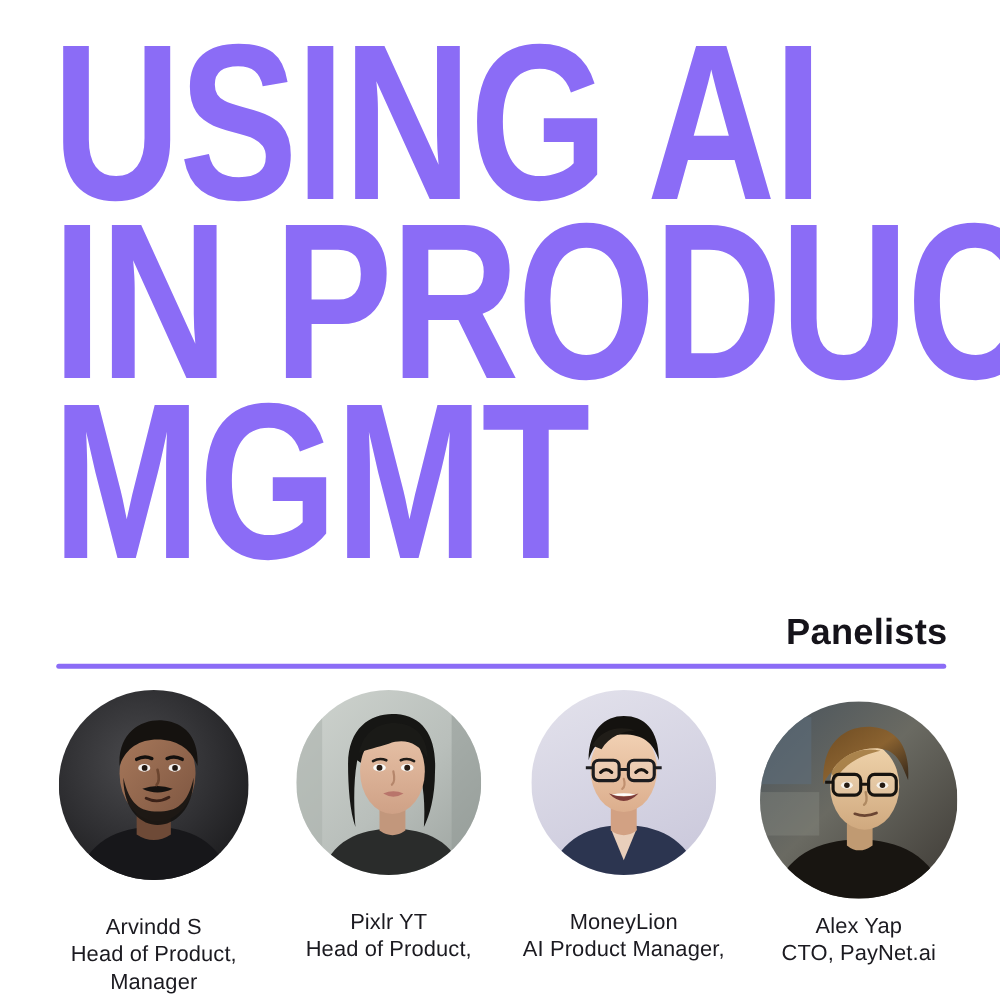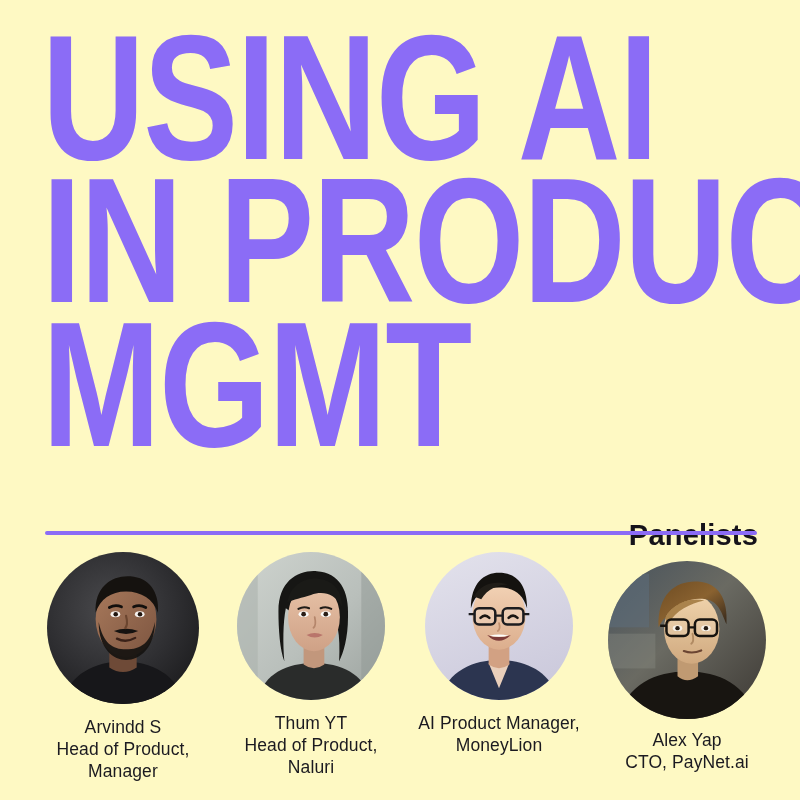--- a/index.html
+++ b/index.html
@@ -10,21 +10,21 @@
     width: 800px;
     height: 800px;
     background: #f7ece8;
     font-family: "Liberation Sans", sans-serif;
     overflow: hidden;
   }
   .poster {
     position: relative;
     width: 800px;
     height: 800px;
-    background: #fef9c3;
+    background: #ffffff;
   }
 
   
   .title-block {
     position: absolute;
     left: 42px;
     top: 30px;
     width: 730px;
   }
   .title-line {
@@ -40,21 +40,21 @@
     white-space: nowrap;
     margin-bottom: 8px;
   }
   .title-line:last-child { margin-bottom: 0; }
 
   
   .panelists-header {
     position: absolute;
     left: 42px;
     right: 42px;
-    top: 521px;
+    top: 492px;
     text-align: right;
   }
   .panelists-label {
     display: inline-block;
     color: #15131a;
     font-size: 29px;
     font-weight: 700;
     letter-spacing: 0.2px;
     line-height: 1;
   }
@@ -93,21 +93,21 @@
     border-radius: 50%;
     overflow: hidden;
     position: relative;
     flex: none;
   }
   .panelist.p2 .avatar { width: 148px; height: 148px; }
   .panelist.p3 .avatar { width: 148px; height: 148px; }
   .panelist.p4 .avatar { width: 158px; height: 158px; }
 
   .panelist-caption {
-    margin-top: 12px;
+    margin-top: 26px;
     text-align: center;
     color: #1b1a20;
     font-size: 17.5px;
     line-height: 22px;
     letter-spacing: 0.1px;
   }
   .panelist.p4 .panelist-caption { margin-top: 10px; }
   .caption-line { display: block; white-space: nowrap; }
   .av-svg { position: absolute; inset: 0; width: 100%; height: 100%; display: block; }
 </style>
@@ -209,23 +209,22 @@
           <circle cx="45" cy="42" r="1.6" fill="#2b1e16"></circle>
           <circle cx="60" cy="42" r="1.6" fill="#2b1e16"></circle>
           <path d="M41.5 38.4 q3.6 -2 7.2 -0.4" stroke="#201c18" stroke-width="1.4" fill="none" stroke-linecap="round"></path>
           <path d="M56.5 38 q3.6 -1.6 7.2 0.4" stroke="#201c18" stroke-width="1.4" fill="none" stroke-linecap="round"></path>
 
           <path d="M52.5 44 q1.2 5.5 -0.8 7.2" stroke="#b5866b" stroke-width="1.2" fill="none" stroke-linecap="round"></path>
           <path d="M47 56 q5.5 -2.6 11 0 q-5.5 3.4 -11 0 Z" fill="#b9756b"></path>
         </svg>
       </div>
       <div class="panelist-caption">
-        <span class="caption-line">Thum YT</span>
+        <span class="caption-line">Pixlr YT</span>
         <span class="caption-line">Head of Product,</span>
-        <span class="caption-line">Naluri</span>
       </div>
     </div>
 
     <div class="panelist p3">
       <div class="avatar">
         <svg class="av-svg" viewBox="0 0 100 100" preserveAspectRatio="xMidYMid slice" aria-hidden="true">
           <defs>
             <linearGradient id="bg3" x1="0" y1="0" x2="0.4" y2="1">
               <stop offset="0%" stop-color="#e3e2ec"></stop>
               <stop offset="100%" stop-color="#cdcbdd"></stop>
@@ -256,22 +255,22 @@
           <path d="M37.5 44.5 q3 -3 6 0" stroke="#191512" stroke-width="1.7" fill="none" stroke-linecap="round"></path>
           <path d="M56.5 44.5 q3 -3 6 0" stroke="#191512" stroke-width="1.7" fill="none" stroke-linecap="round"></path>
 
           <path d="M50 48 q1.2 4 -0.8 5.4" stroke="#c0906f" stroke-width="1.2" fill="none" stroke-linecap="round"></path>
 
           <path d="M42 56 q8 8 16 0 q-8 3 -16 0 Z" fill="#7d3c38"></path>
           <path d="M43.5 56.6 q6.5 -1.6 13 0 q-6.5 1.4 -13 0 Z" fill="#fdfdfb"></path>
         </svg>
       </div>
       <div class="panelist-caption">
+        <span class="caption-line">MoneyLion</span>
         <span class="caption-line">AI Product Manager,</span>
-        <span class="caption-line">MoneyLion</span>
       </div>
     </div>
 
     <div class="panelist p4">
       <div class="avatar">
         <svg class="av-svg" viewBox="0 0 100 100" preserveAspectRatio="xMidYMid slice" aria-hidden="true">
           <defs>
             <linearGradient id="bg4" x1="0" y1="0" x2="1" y2="1">
               <stop offset="0%" stop-color="#47525c"></stop>
               <stop offset="45%" stop-color="#6a6a62"></stop>

